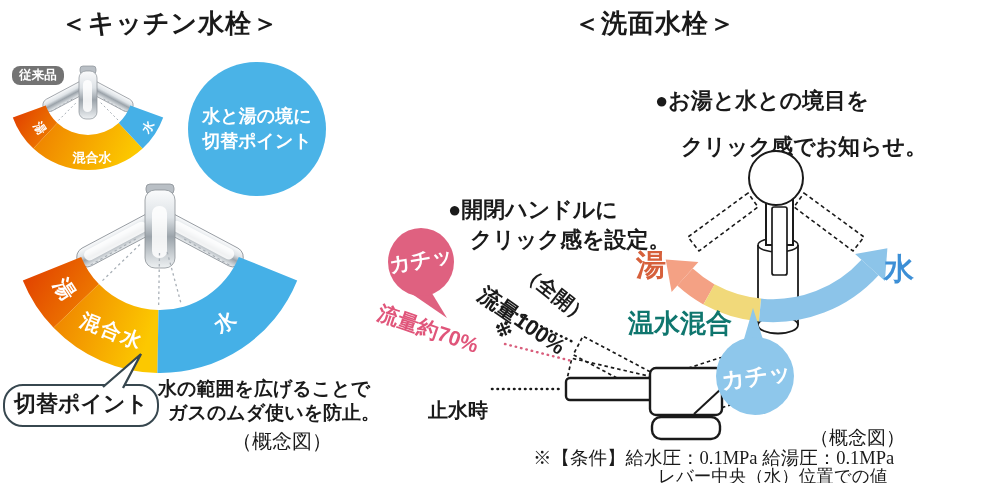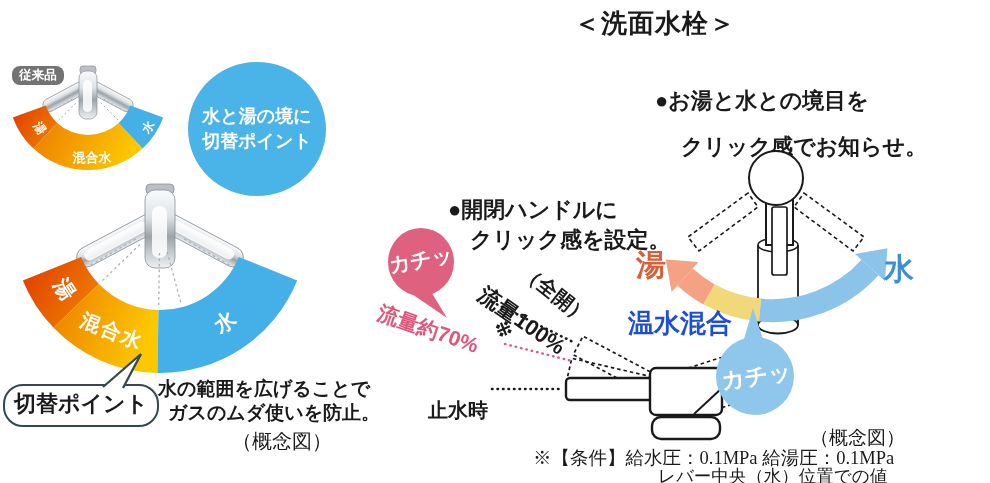--- a/index.html
+++ b/index.html
@@ -19,30 +19,31 @@
   .concept{font-size:20px;white-space:nowrap;}
   .note{font-size:22px;font-weight:700;white-space:nowrap;}
   .rot{transform-origin:0 0;white-space:nowrap;font-weight:700;}
   .flow-black{font-size:22px;color:#1a1a1a;}
   .flow-paren{font-size:20px;color:#1a1a1a;}
   .flow-pink{font-size:21px;color:#e0557a;}
   .ref-mark{font-size:19px;color:#1a1a1a;}
   .stop{font-size:20px;font-weight:700;white-space:nowrap;}
   .lbl-hot{font-size:30px;font-weight:700;color:#d6603b;white-space:nowrap;}
   .lbl-cold{font-size:30px;font-weight:700;color:#3c8fd6;white-space:nowrap;}
-  .lbl-mix{font-size:26px;font-weight:700;color:#1d4ed8;white-space:nowrap;}
+  .lbl-mix{font-size:26px;font-weight:700;color:#0f766e;white-space:nowrap;}
   .kachi{color:#fff;font-weight:700;text-align:center;white-space:nowrap;transform-origin:50% 50%;}
   .cond{font-size:18.5px;white-space:nowrap;}
   svg text{font-family:"Liberation Sans","DejaVu Sans",sans-serif;}
 </style>
 </head>
 <body>
 
 <div class="stage">
 
+  <div class="abs ttl" style="left:40px;top:6px;width:260px;">＜キッチン水栓＞</div>
 
   <div class="abs badge" style="left:12px;top:66px;">従来品</div>
 
   <svg class="abs" style="left:8px;top:58px;" width="170" height="125" viewBox="0 0 170 125">
     <defs>
       <linearGradient id="chromeS" x1="0" y1="0" x2="0" y2="1">
         <stop offset="0" stop-color="#fafbfc"></stop>
           <stop offset="0.35" stop-color="#dde2e6"></stop>
         <stop offset="0.6" stop-color="#9ba3aa"></stop>
           <stop offset="1" stop-color="#eef1f3"></stop>

